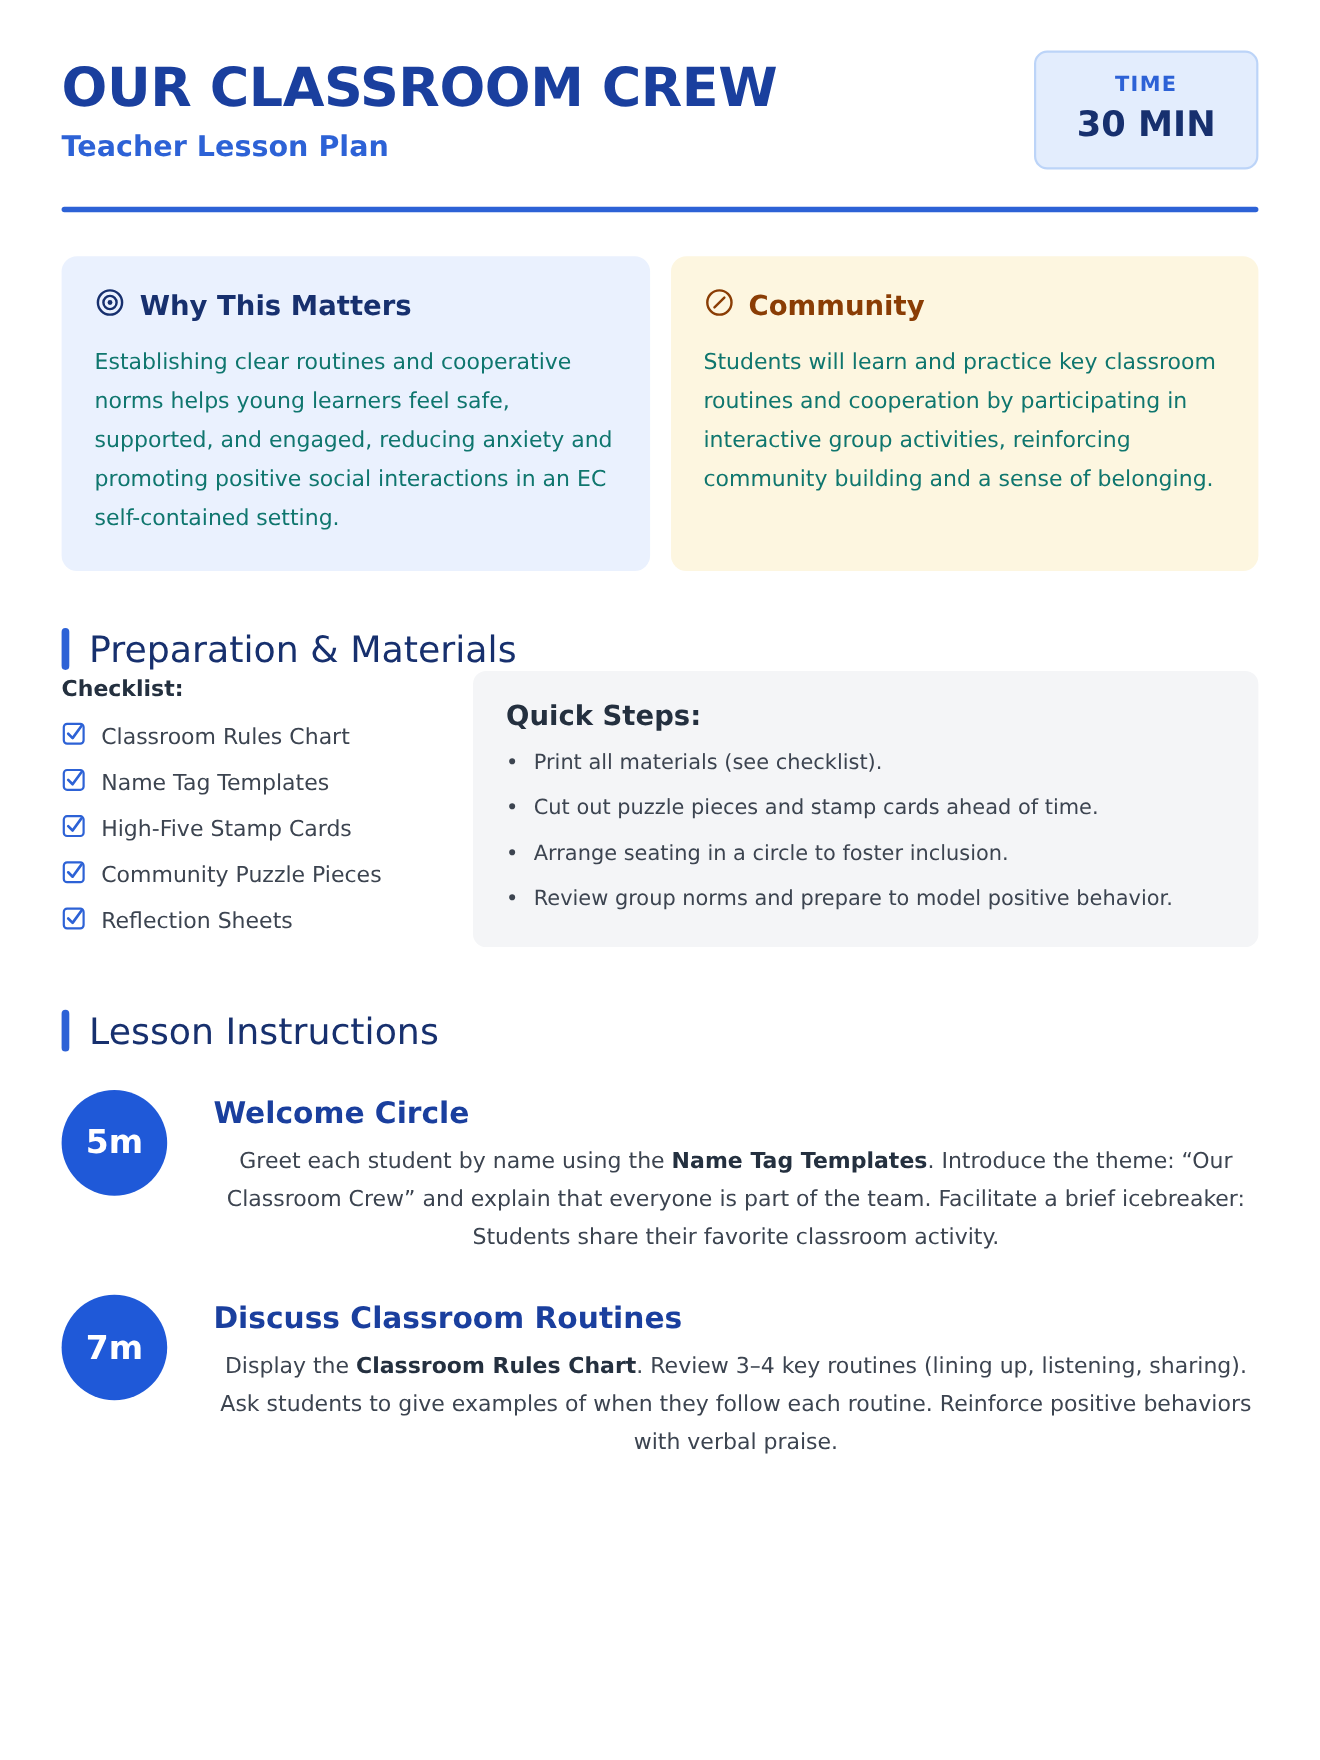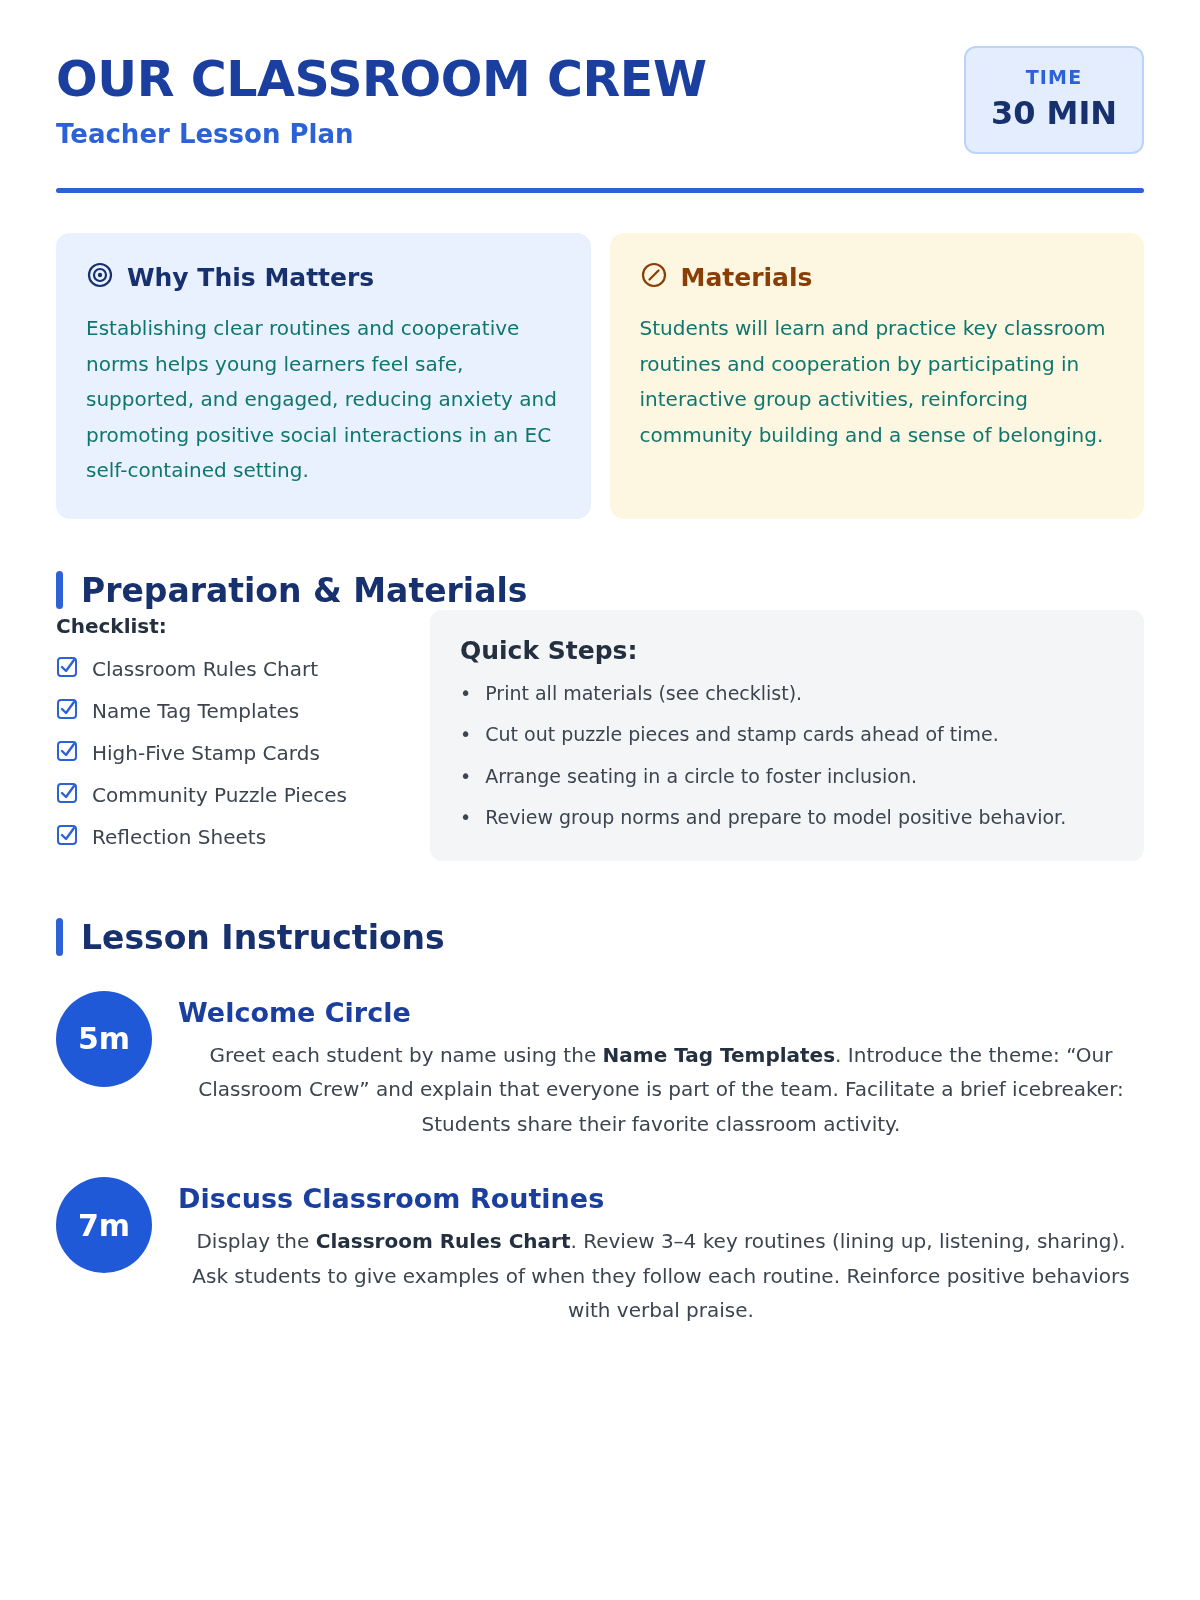--- a/index.html
+++ b/index.html
@@ -36,21 +36,21 @@
   .subtitle {
     margin-top: 14px;
     font-size: 26px;
     font-weight: bold;
     color: #2d62d6;
   }
   .time-box {
     background: #e3edfd;
     border: 2px solid #bcd4f8;
     border-radius: 12px;
-    width: 180px;
+    width: 204px;
     padding: 18px 10px 20px 10px;
     text-align: center;
   }
   .time-label {
     font-size: 19px;
     font-weight: bold;
     color: #2d62d6;
     letter-spacing: 1.2px;
   }
   .time-value {
@@ -105,21 +105,21 @@
     margin-top: 52px;
   }
   .section-bar {
     width: 7px;
     height: 38px;
     background: #2d62d6;
     border-radius: 4px;
   }
   .section-title {
     font-size: 33px;
-    font-weight: bold;
+    font-weight: normal;
     color: #17306e;
   }
 
   
   .prep {
     display: flex;
     gap: 44px;
     align-items: flex-start;
   }
   .checklist-col { width: 330px; padding-top: 4px; }
@@ -163,21 +163,21 @@
   .bullet {
     color: #3c4450;
     font-size: 19px;
     line-height: 1.55;
   }
 
   
   .steps-list { margin-top: 34px; }
   .lesson-step {
     display: flex;
-    gap: 26px;
+    gap: 42px;
     margin-bottom: 36px;
   }
   .time-badge {
     flex: 0 0 auto;
     width: 96px;
     height: 96px;
     border-radius: 50%;
     background: #1f59d8;
     color: #ffffff;
     font-size: 30px;
@@ -235,21 +235,21 @@
     </div>
 
     <div class="card cream">
       <div class="card-head">
         <span>
           <svg width="28" height="28" viewBox="0 0 28 28">
             <circle cx="14" cy="14" r="11" fill="none" stroke="#8a3d05" stroke-width="2.2"></circle>
             <line x1="9.5" y1="18.5" x2="18.5" y2="9.5" stroke="#8a3d05" stroke-width="2.2" stroke-linecap="round"></line>
           </svg>
         </span>
-        <span class="card-title">Materials</span>
+        <span class="card-title">Community</span>
       </div>
       <div class="card-body">Students will learn and practice key classroom routines and cooperation by participating in interactive group activities, reinforcing community building and a sense of belonging.</div>
     </div>
 
   </div>
 
   <div class="section-head">
     <div class="section-bar"></div>
     <div class="section-title">Preparation &amp; Materials</div>
   </div>

